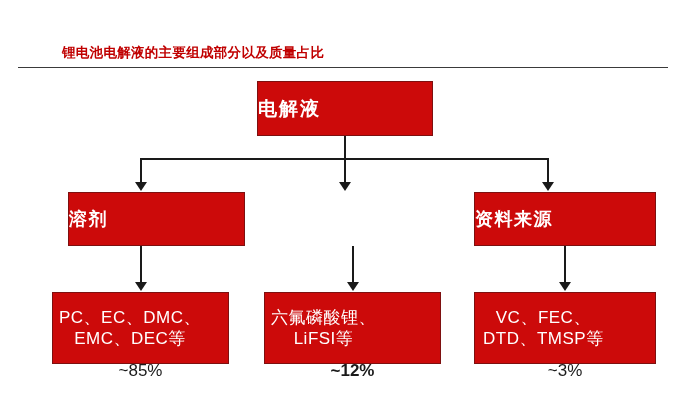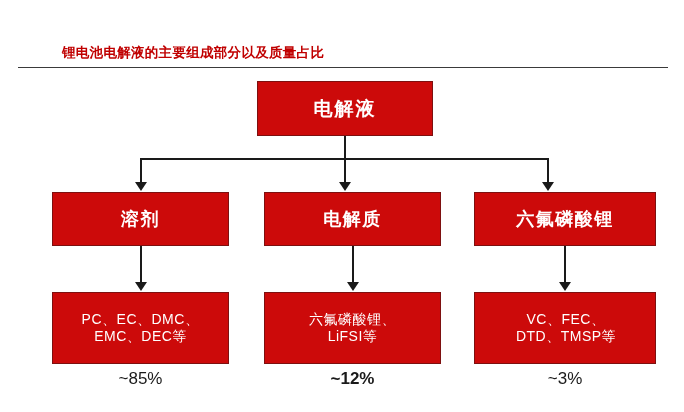--- a/index.html
+++ b/index.html
@@ -51,49 +51,49 @@
   }
 
   
   .box {
     position: absolute;
     background: #cc0a0a;
     border: 1px solid #7d1010;
     box-sizing: border-box;
     display: flex;
     align-items: center;
-    justify-content: center;
+    justify-content: flex-start;
     text-align: center;
     color: #ffffff;
     line-height: 1.25;
   }
   .box-root {
     left: 257px;
     top: 44px;
     width: 176px;
     height: 55px;
     font-size: 19px;
     font-weight: bold;
     letter-spacing: 2px;
   }
   .box-mid {
     top: 155px;
     height: 54px;
     font-size: 18px;
     font-weight: bold;
     letter-spacing: 1.5px;
   }
-  .box-mid.c1 { left: 52px;  width: 177px; }
+  .box-mid.c1 { left: 68px;  width: 177px; }
   .box-mid.c2 { left: 264px; width: 177px; }
   .box-mid.c3 { left: 474px; width: 182px; }
 
   .box-leaf {
     top: 255px;
     height: 72px;
-    font-size: 14px;
+    font-size: 17px;
     font-weight: normal;
     letter-spacing: 0.5px;
     padding: 0 6px;
   }
   .box-leaf.c1 { left: 52px;  width: 177px; }
   .box-leaf.c2 { left: 264px; width: 177px; }
   .box-leaf.c3 { left: 474px; width: 182px; padding-left: 8px; }
   .box-leaf .leaf-inner {
     display: block;
     white-space: pre-line;
@@ -128,21 +128,21 @@
   .ah-l  { left: 135px; top: 145px; }
   .ah-c  { left: 339px; top: 145px; }
   .ah-r  { left: 542px; top: 145px; }
   .ah2-l { left: 135px; top: 245px; }
   .ah2-c { left: 347px; top: 245px; }
   .ah2-r { left: 559px; top: 245px; }
 
   
   .pct {
     position: absolute;
-    top: 332px;
+    top: 324px;
     font-size: 17px;
     color: #1a1a1a;
     text-align: center;
   }
   .pct.c1 { left: 52px;  width: 177px; }
   .pct.c2 { left: 264px; width: 177px; font-weight: bold; }
   .pct.c3 { left: 474px; width: 182px; }
 
   
   .footer-rule {
@@ -214,25 +214,22 @@
   <div class="conn drop-l"></div>
   <div class="conn drop-c"></div>
   <div class="conn drop-r"></div>
   <div class="arrowhead ah-l"></div>
   <div class="arrowhead ah-c"></div>
   <div class="arrowhead ah-r"></div>
 
   <div class="box box-mid c1">
     <span>溶剂</span>
   </div>
-  <div class="box box-mid c2">
-    <span>电解质</span>
-  </div>
   <div class="box box-mid c3">
-    <span>六氟磷酸锂</span>
+    <span>资料来源</span>
   </div>
 
   <div class="conn drop2-l"></div>
   <div class="conn drop2-c"></div>
   <div class="conn drop2-r"></div>
   <div class="arrowhead ah2-l"></div>
   <div class="arrowhead ah2-c"></div>
   <div class="arrowhead ah2-r"></div>
 
   <div class="box box-leaf c1">

